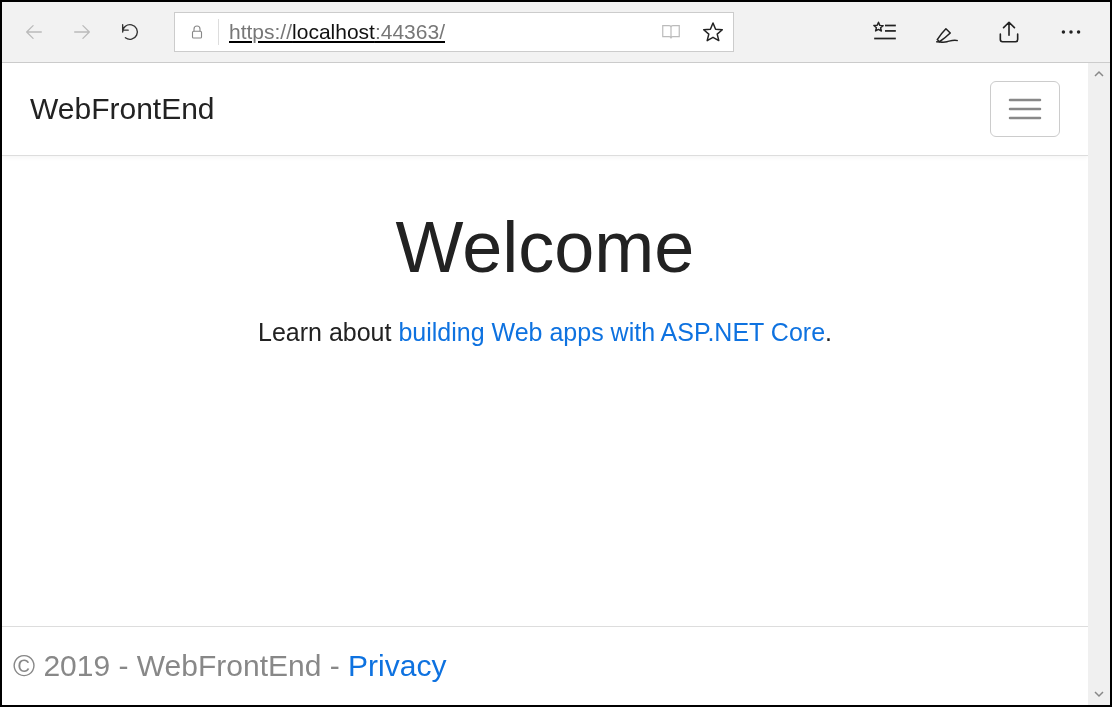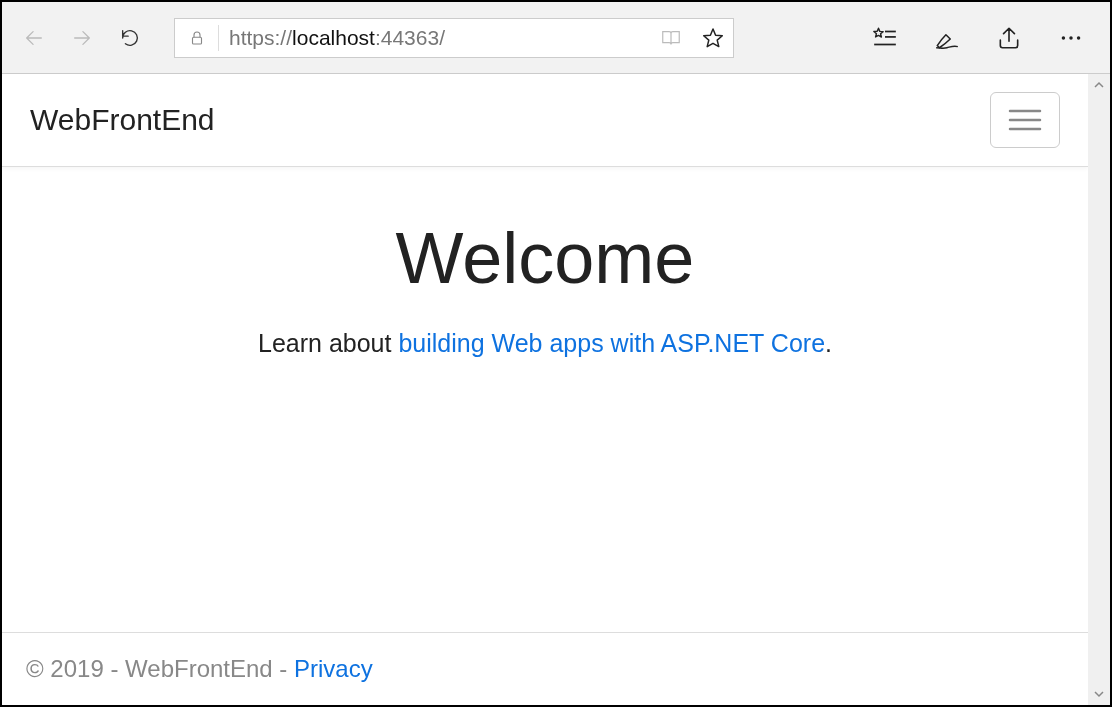--- a/index.html
+++ b/index.html
@@ -7,25 +7,26 @@
   font-family: "Segoe UI", Arial, sans-serif;
   width: 1112px;
   height: 707px;
   border: 2px solid #000;
   background: #fff;
   overflow: hidden;
   display: flex;
   flex-direction: column;
 }
 .browser-chrome {
-  height: 72px;
+  height: 61px;
   background: #f2f2f2;
   display: flex;
   align-items: center;
   border-bottom: 1px solid #ccc;
+  text-decoration: underline;
 }
 .nav-buttons {
   display: flex;
   align-items: center;
   padding: 0 8px;
 }
 .nav-btn {
   width: 48px;
   height: 48px;
   display: flex;
@@ -151,22 +152,22 @@
   color: #222;
   margin-bottom: 21px;
 }
 .subtitle a { color: #0e72e0; text-decoration: none; }
 .message {
   font-size: 25px;
   color: #222;
 }
 .footer {
   border-top: 1px solid #ddd;
-  padding: 22px 24px;
-  font-size: 24px;
+  padding: 22px 11px;
+  font-size: 30px;
   color: #888;
 }
 .footer a { color: #0e72e0; text-decoration: none; }
 </style>
 </head>
 <body>
 
 <div class="browser-chrome">
   <div class="nav-buttons">
     <div class="nav-btn disabled">

